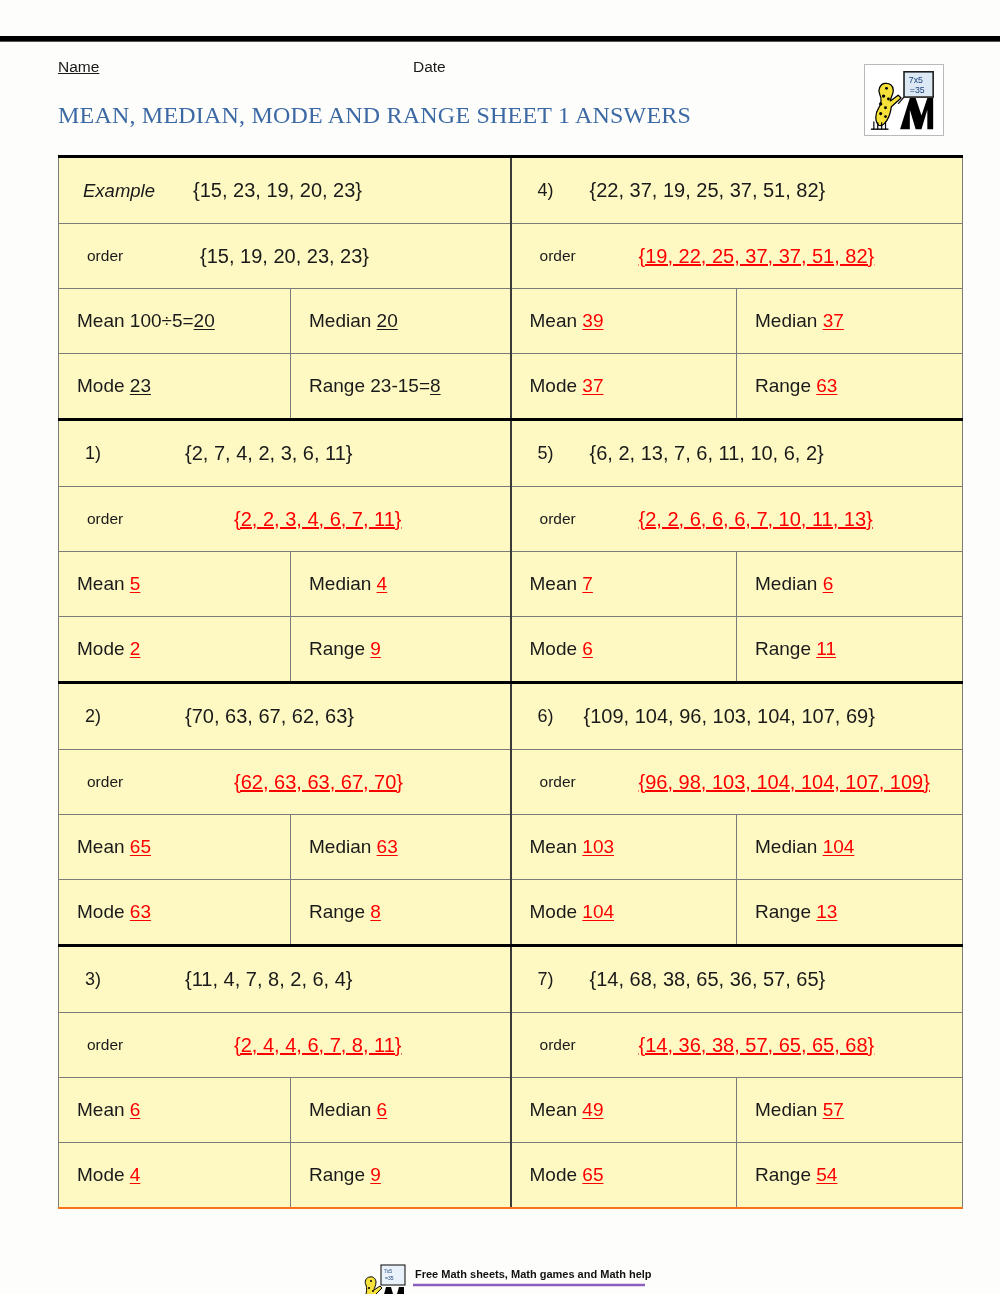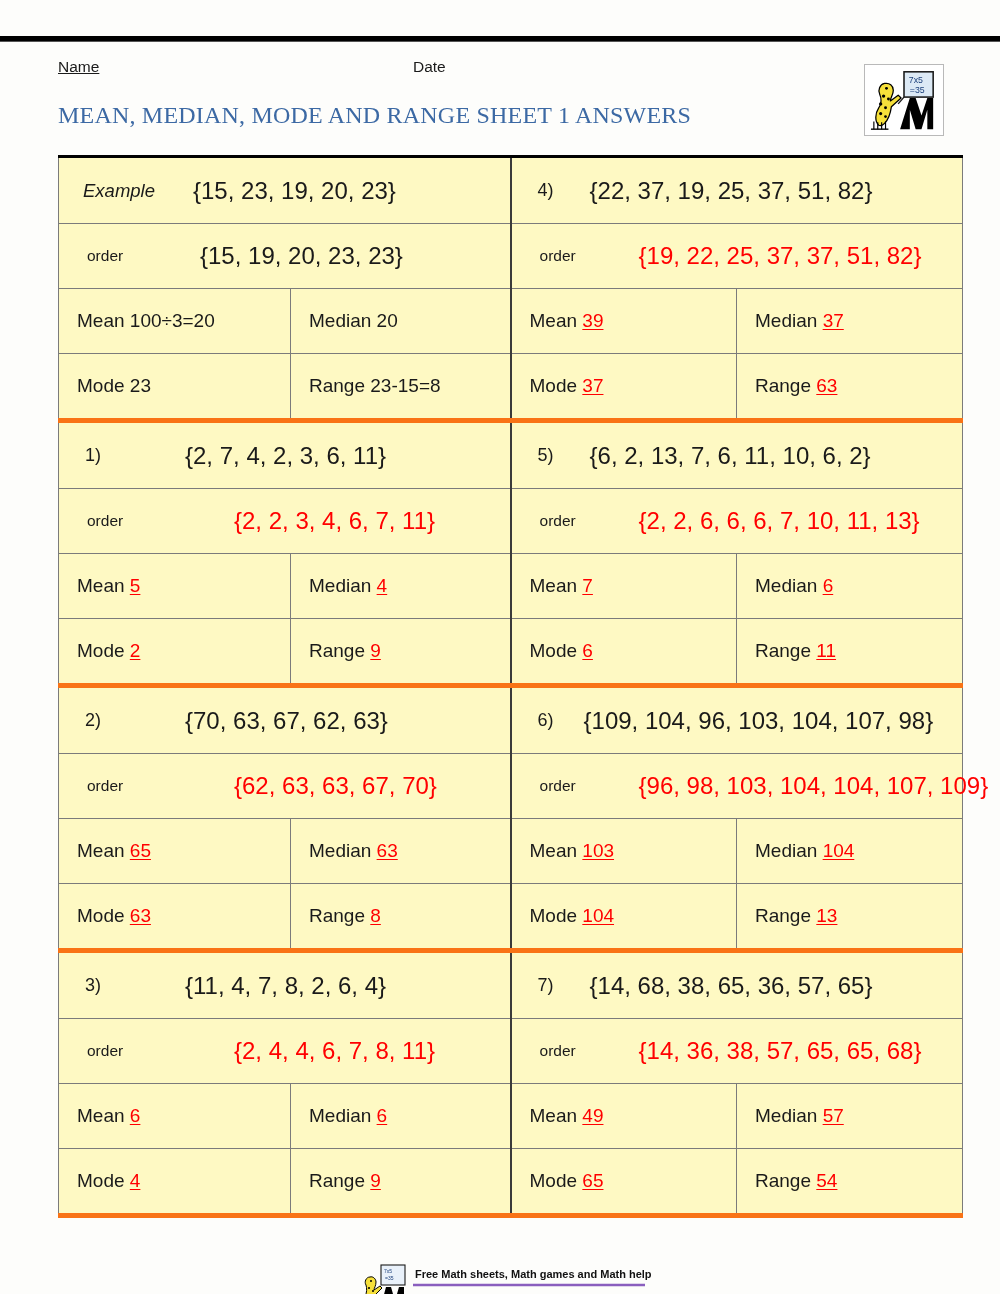--- a/index.html
+++ b/index.html
@@ -72,21 +72,21 @@
     table-layout: fixed;
   }
   .sheet-table td {
     border: 1px solid #7b7b7b;
     padding: 4px;
     vertical-align: middle;
     background: #fef9c3;
   }
 
   .blk-top td { border-top: 3px solid #000; }
-  .blk-bottom td { border-bottom: 5px solid #f97316; }
+  .blk-bottom td { border-bottom: 2px solid #f97316; }
 
   td.mid-left  { border-left: 2px solid #3a3a3a; }
 
   .cell {
     height: 56px;
     display: flex;
     align-items: center;
     box-sizing: border-box;
     padding: 0 14px;
     font-size: 19px;
@@ -111,36 +111,37 @@
     min-width: 100px;
   }
   .order-label {
     display: inline-block;
     min-width: 60px;
     font-size: 15.5px;
     padding-left: 10px;
     box-sizing: border-box;
   }
   .set-values {
-    font-size: 24px;
+    font-size: 20px;
     padding-left: 16px;
   }
   .set-values.shift-sm { padding-left: 8px; }
   .set-values.shift-xs { padding-left: 2px; }
 
   .ans {
     color: #ff0000;
     text-decoration: underline;
     text-underline-offset: 2px;
   }
   .ans-black {
     color: #1a1a1a;
+    text-decoration: underline;
     text-underline-offset: 2px;
   }
-  .red-set { color: #ff0000; }
+  .red-set { color: #ff0000; text-decoration: underline; }
 
   .stat-label { font-size: 19px; }
 
   
   .footer {
     position: absolute;
     left: 355px;
     top: 1261px;
     width: 300px;
     height: 64px;
@@ -227,21 +228,21 @@
     <td colspan="2" class="mid-left">
       <div class="cell row-order">
         <span class="order-label">order</span>
         <span class="set-values red-set shift-xs">{19, 22, 25, 37, 37, 51, 82}</span>
       </div>
     </td>
   </tr>
   <tr>
     <td>
       <div class="cell row-stat">
-        <span class="stat-label">Mean</span>&nbsp;<span class="stat-label">100÷3=</span><span class="ans-black">20</span>
+        <span class="stat-label">Mean</span>&nbsp;<span class="stat-label">100÷5=</span><span class="ans-black">20</span>
       </div>
     </td>
     <td>
       <div class="cell row-stat">
         <span class="stat-label">Median</span>&nbsp;<span class="ans-black">20</span>
       </div>
     </td>
     <td class="mid-left">
       <div class="cell row-stat">
         <span class="stat-label">Mean</span>&nbsp;<span class="ans">39</span>
@@ -352,21 +353,21 @@
   <tr class="blk-top">
     <td colspan="2">
       <div class="cell row-set">
         <span class="q-label">2)</span>
         <span class="set-values" style="padding-left:56px">{70, 63, 67, 62, 63}</span>
       </div>
     </td>
     <td colspan="2" class="mid-left">
       <div class="cell row-set">
         <span class="q-label">6)</span>
-        <span class="set-values shift-xs">{109, 104, 96, 103, 104, 107, 98}</span>
+        <span class="set-values shift-xs">{109, 104, 96, 103, 104, 107, 69}</span>
       </div>
     </td>
   </tr>
   <tr>
     <td colspan="2">
       <div class="cell row-order">
         <span class="order-label">order</span>
         <span class="set-values red-set" style="padding-left:50px">{62, 63, 63, 67, 70}</span>
       </div>
     </td>

